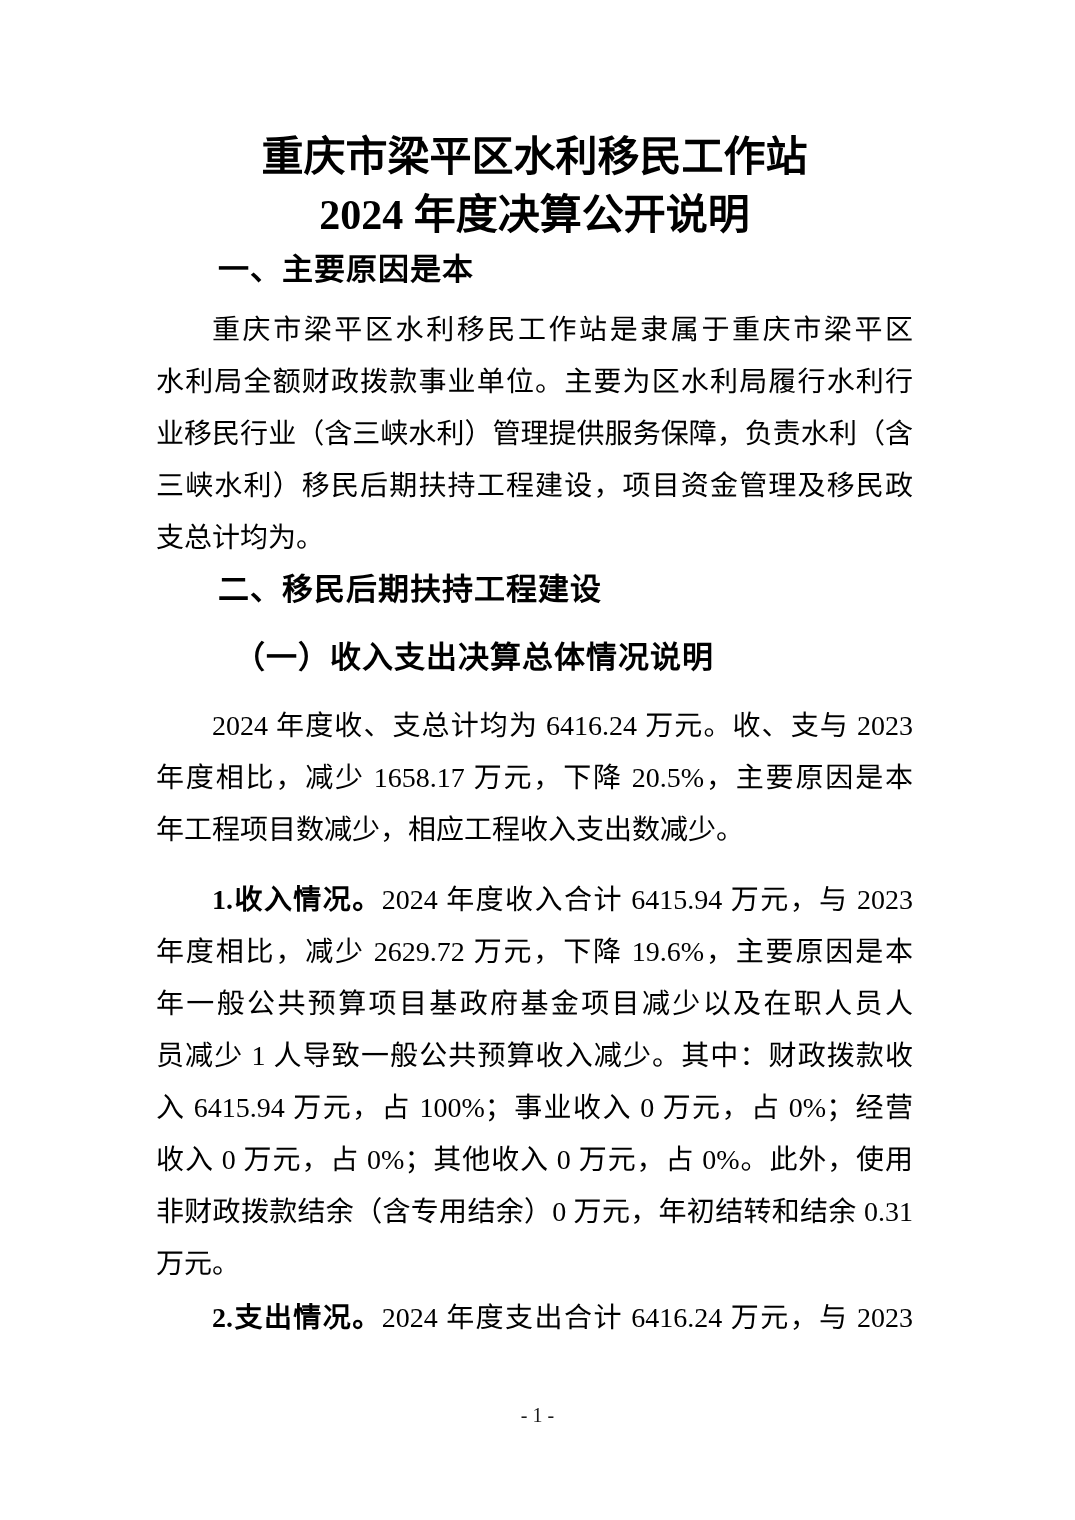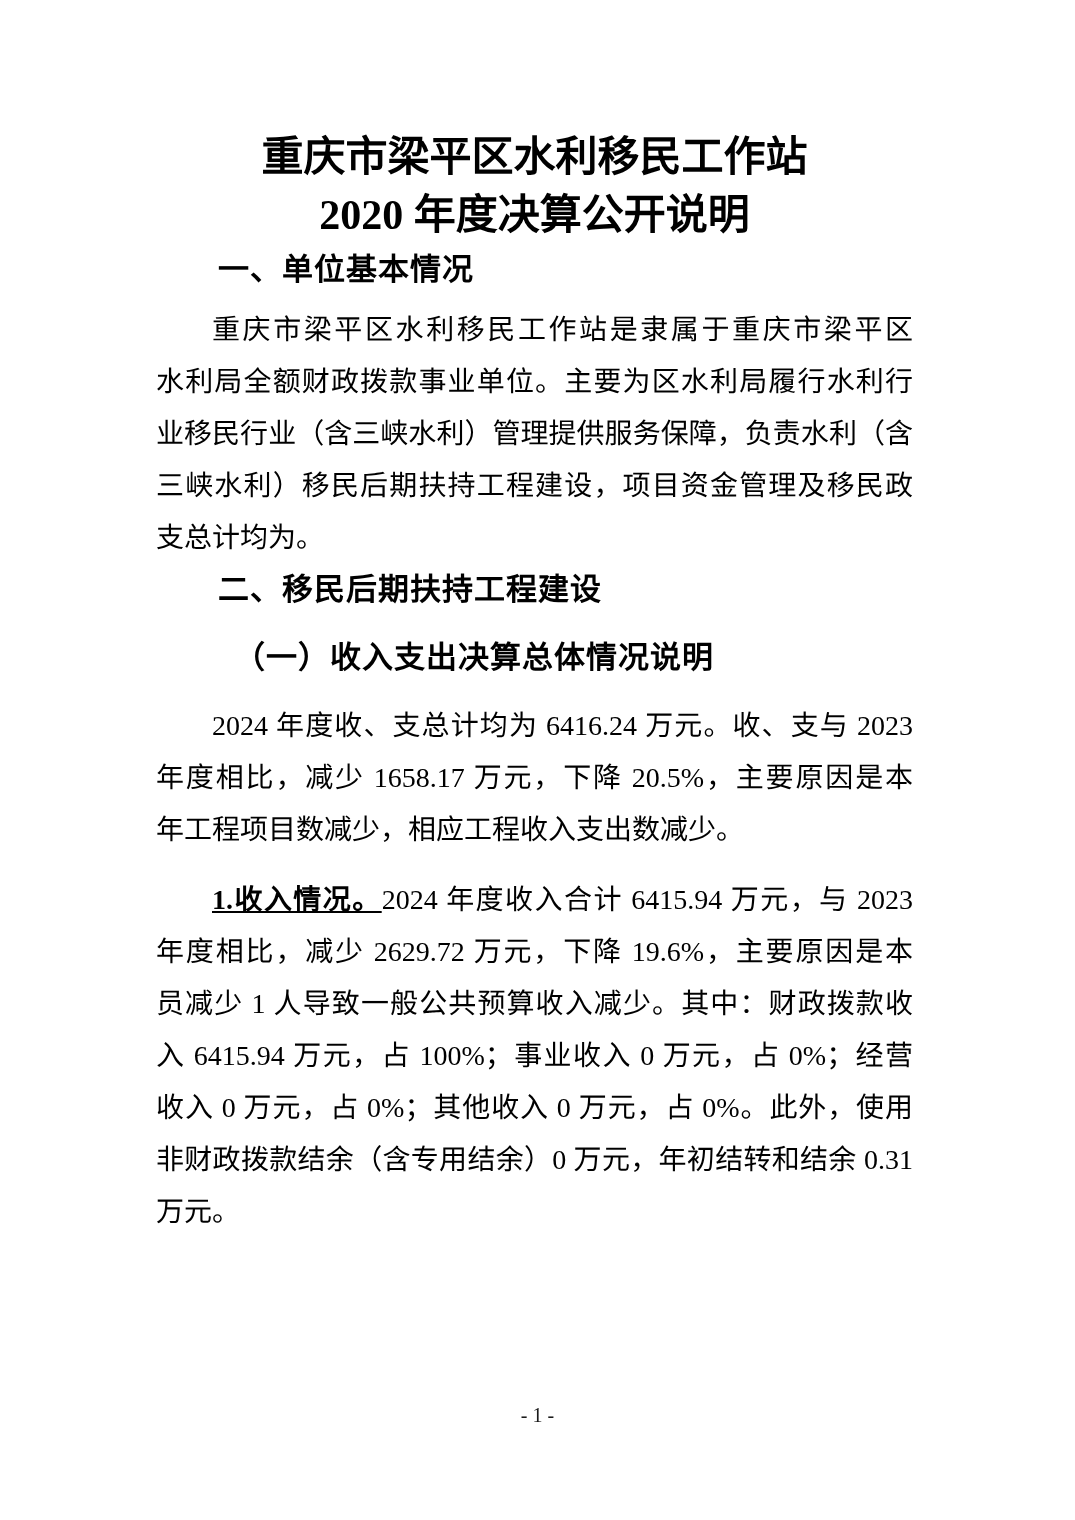--- a/index.html
+++ b/index.html
@@ -63,21 +63,20 @@
   .text-line.first {
     text-indent: 2em;
   }
   .text-line.no-stretch {
     text-align: left;
     text-align-last: left;
     -moz-text-align-last: left;
   }
   .bold-run {
     font-weight: bold;
-    text-decoration: underline;
   }
   
   .b1 { margin-top: 8px; }
   .b5 { margin-top: 18px; }
   .b6 { margin-top: 2px; }
   .page-footer {
     position: absolute;
     top: 1402px;
     left: 0;
     width: 100%;
@@ -88,43 +87,47 @@
     font-family: "Liberation Serif", "DejaVu Serif", serif;
   }
 </style>
 </head>
 <body>
 
 <div class="page">
   <div class="doc-content">
     <div class="doc-title" id="title-container">
         <div class="title-line">重庆市梁平区水利移民工作站</div>
-        <div class="title-line">2020 年度决算公开说明</div>
+        <div class="title-line">2024 年度决算公开说明</div>
       </div>
     <div id="blocks-container">
-        <div class="heading-sans b0">一、单位基本情况</div>
+        <div class="heading-sans b0">一、主要原因是本</div>
         <div class="paragraph b1">
           <div class="text-line first">重庆市梁平区水利移民工作站是隶属于重庆市梁平区</div>
           <div class="text-line">水利局全额财政拨款事业单位。主要为区水利局履行水利行</div>
           <div class="text-line">业移民行业（含三峡水利）管理提供服务保障，负责水利（含</div>
           <div class="text-line">三峡水利）移民后期扶持工程建设，项目资金管理及移民政</div>
           <div class="text-line no-stretch">支总计均为。</div>
         </div>
         <div class="heading-sans b2">二、移民后期扶持工程建设</div>
         <div class="heading-kai b3">（一）收入支出决算总体情况说明</div>
         <div class="paragraph b4">
           <div class="text-line first">2024 年度收、支总计均为 6416.24 万元。收、支与 2023</div>
           <div class="text-line">年度相比，减少 1658.17 万元，下降 20.5%，主要原因是本</div>
           <div class="text-line no-stretch">年工程项目数减少，相应工程收入支出数减少。</div>
         </div>
         <div class="paragraph b5">
           <div class="text-line first"><span class="bold-run">1.收入情况。</span>2024 年度收入合计 6415.94 万元，与 2023</div>
           <div class="text-line">年度相比，减少 2629.72 万元，下降 19.6%，主要原因是本</div>
+          <div class="text-line">年一般公共预算项目基政府基金项目减少以及在职人员人</div>
           <div class="text-line">员减少 1 人导致一般公共预算收入减少。其中：财政拨款收</div>
           <div class="text-line">入 6415.94 万元，占 100%；事业收入 0 万元，占 0%；经营</div>
           <div class="text-line">收入 0 万元，占 0%；其他收入 0 万元，占 0%。此外，使用</div>
           <div class="text-line">非财政拨款结余（含专用结余）0 万元，年初结转和结余 0.31</div>
           <div class="text-line no-stretch">万元。</div>
+        </div>
+        <div class="paragraph b6">
+          <div class="text-line first"><span class="bold-run">2.支出情况。</span>2024 年度支出合计 6416.24 万元，与 2023</div>
         </div>
       </div>
   </div>
   <div class="page-footer">- 1 -</div>
 </div>
 
 </body></html>

